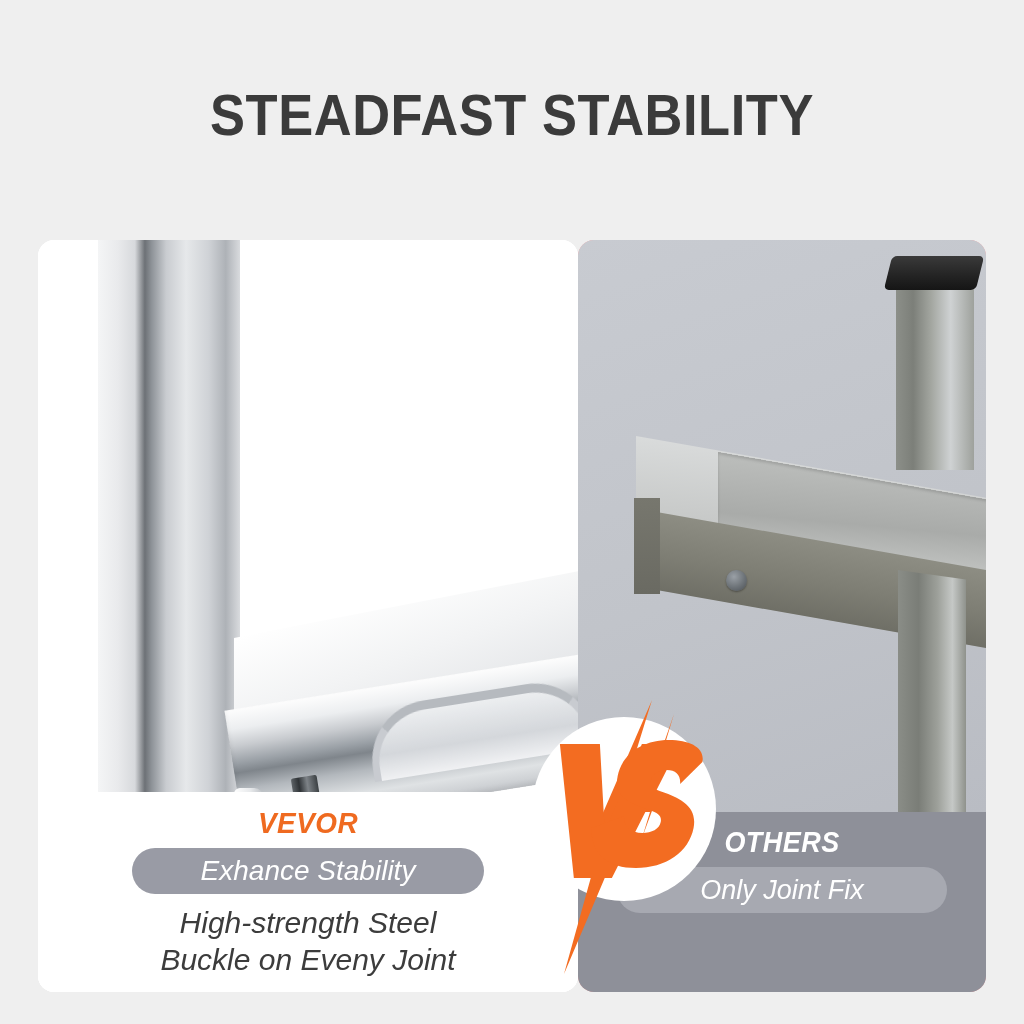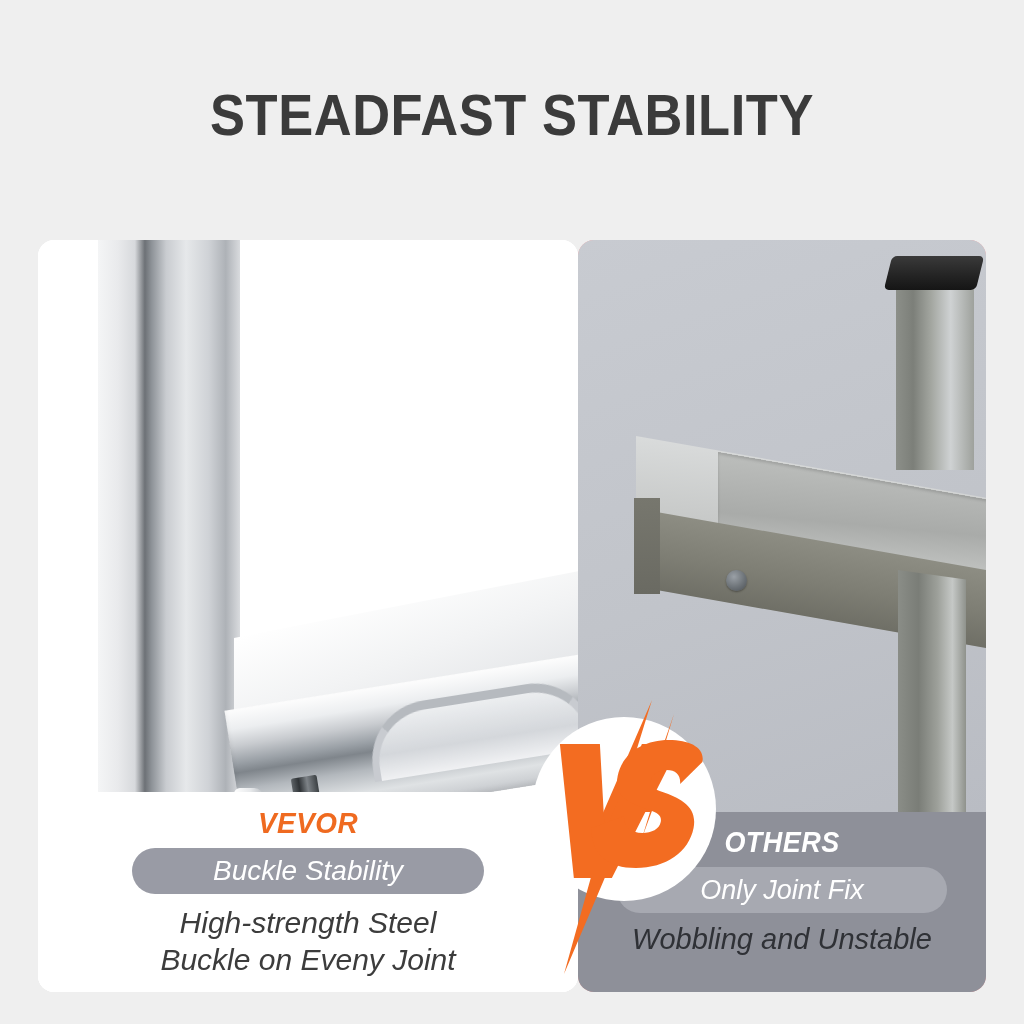--- a/index.html
+++ b/index.html
@@ -373,21 +373,21 @@
       <div class="rail"></div>
       <div class="rail-groove"></div>
       <div class="collar"></div>
       <div class="bracket-lip"></div>
       <div class="bracket"></div>
       <div class="bolt"></div>
     </div>
 
     <div class="caption-left">
       <div class="brand">VEVOR</div>
-      <div class="pill pill-left">Buckle Stability</div>
+      <div class="pill pill-left">Exhance Stability</div>
       <div class="sub-left">
         <div>High-strength Steel</div>
         <div>Buckle on Eveny Joint</div>
       </div>
     </div>
   </div>
 
   <div class="panel panel-right">
 
     <div class="photo-right">
@@ -397,21 +397,20 @@
       <div class="r-channel"></div>
       <div class="r-apron"></div>
       <div class="r-apron2"></div>
       <div class="r-screw"></div>
       <div class="r-post2"></div>
     </div>
 
     <div class="caption-right">
       <div class="others-label">OTHERS</div>
       <div class="pill pill-right">Only Joint Fix</div>
-      <div class="sub-right">Wobbling and Unstable</div>
     </div>
   </div>
 
   <div class="vs-wrap">
     <svg width="210" height="290" viewBox="0 0 210 290" xmlns="http://www.w3.org/2000/svg">
       <circle cx="100" cy="117" r="92" fill="#ffffff"></circle>
 
       <path d="M128 8 L84 150 L96 150 L40 282 L74 160 L62 160 Z" fill="#f36c21"></path>
       <path d="M150 22 L116 120 L126 120 L118 146 L132 108 L124 108 Z" fill="#f36c21"></path>
 

